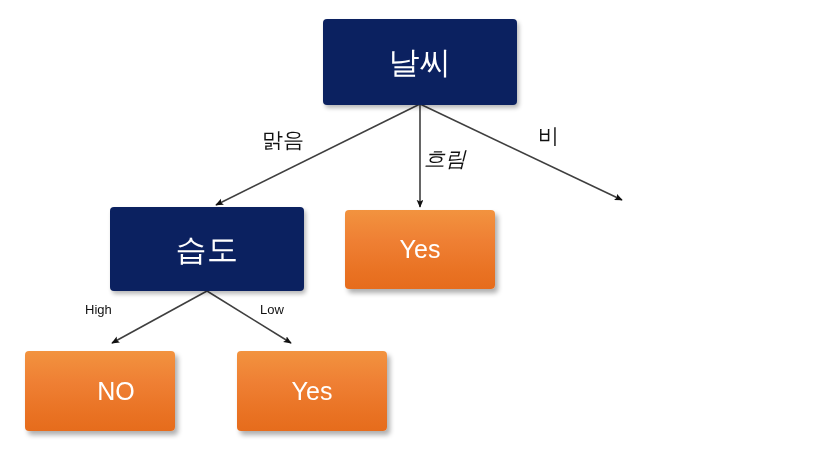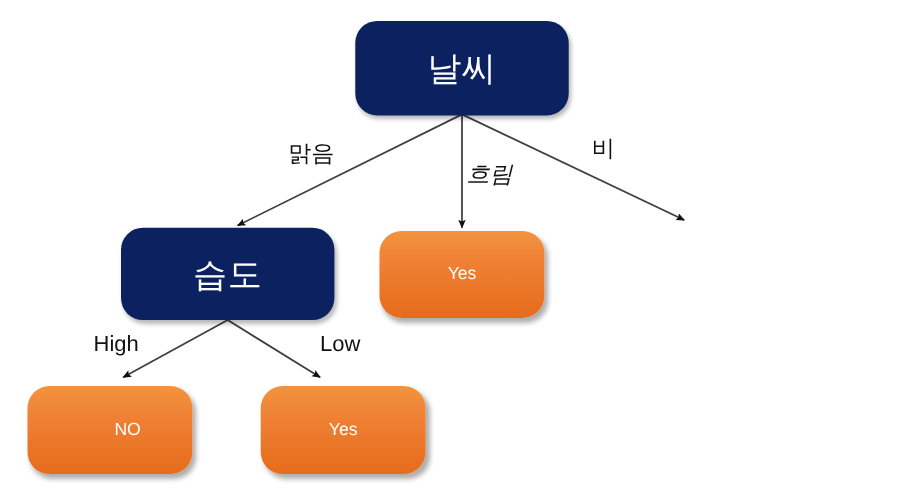--- a/index.html
+++ b/index.html
@@ -22,41 +22,41 @@
     width: 832px;
     height: 457px;
     pointer-events: none;
   }
   .node {
     position: absolute;
     box-sizing: border-box;
     display: flex;
     align-items: center;
     justify-content: center;
-    border-radius: 20px;
+    border-radius: 4px;
     color: #ffffff;
     text-align: center;
     line-height: 1;
     white-space: nowrap;
   }
   .node-decision {
     background: #0b2160;
     font-size: 31px;
     letter-spacing: 0.5px;
     box-shadow: 2px 3px 4px rgba(0,0,0,0.28);
   }
   .node-leaf {
     background: linear-gradient(180deg, #f2933f 0%, #ef8034 38%, #e97223 78%, #e66c1c 100%);
-    font-size: 16px;
+    font-size: 25px;
     box-shadow: 3px 4px 5px rgba(0,0,0,0.32);
   }
   .edge-label {
     position: absolute;
     color: #111111;
-    font-size: 20px;
+    font-size: 13px;
     line-height: 1;
     white-space: nowrap;
   }
   .edge-label-ko {
     font-size: 21px;
   }
 </style>
 </head>
 <body>
 
@@ -98,15 +98,15 @@
   </div>
 
   <div class="edge-label edge-label-ko" style="left: 262px; top: 129px;">맑음</div>
 
   <div class="edge-label edge-label-ko" style="left: 424px; top: 148px; font-style: italic;">흐림</div>
 
   <div class="edge-label edge-label-ko" style="left: 538px; top: 125px;">비</div>
 
   <div class="edge-label" style="left: 85px; top: 303px;">High</div>
 
-  <div class="edge-label" style="left: 291px; top: 303px;">Low</div>
+  <div class="edge-label" style="left: 260px; top: 303px;">Low</div>
 
 </div>
 
 </body></html>

